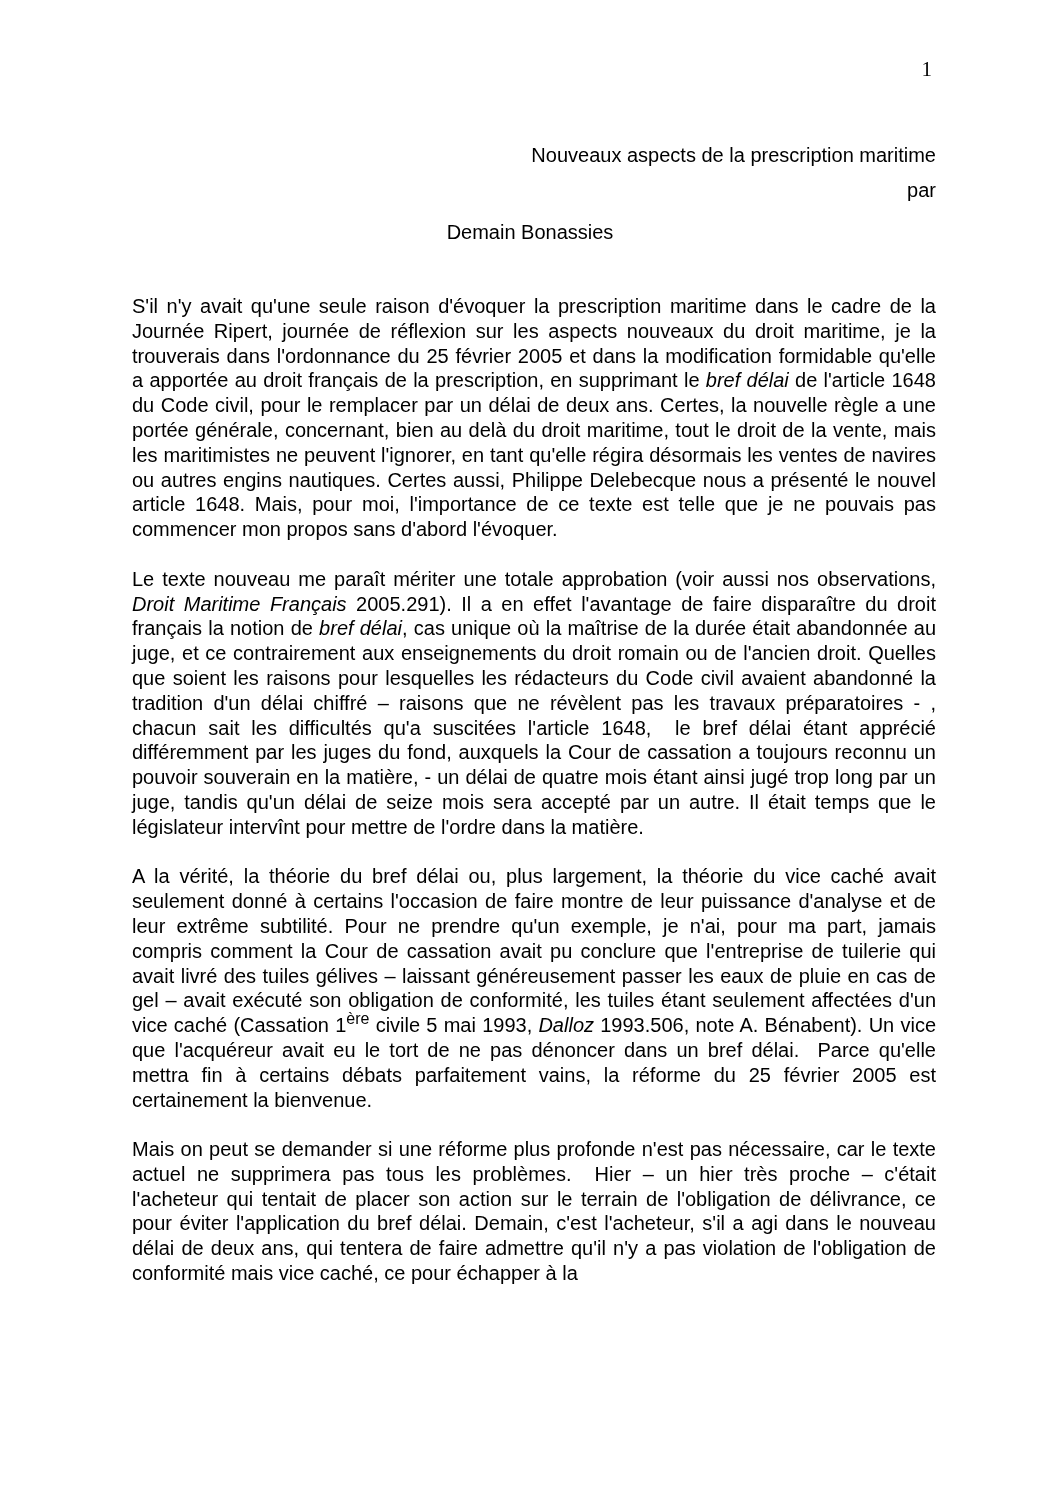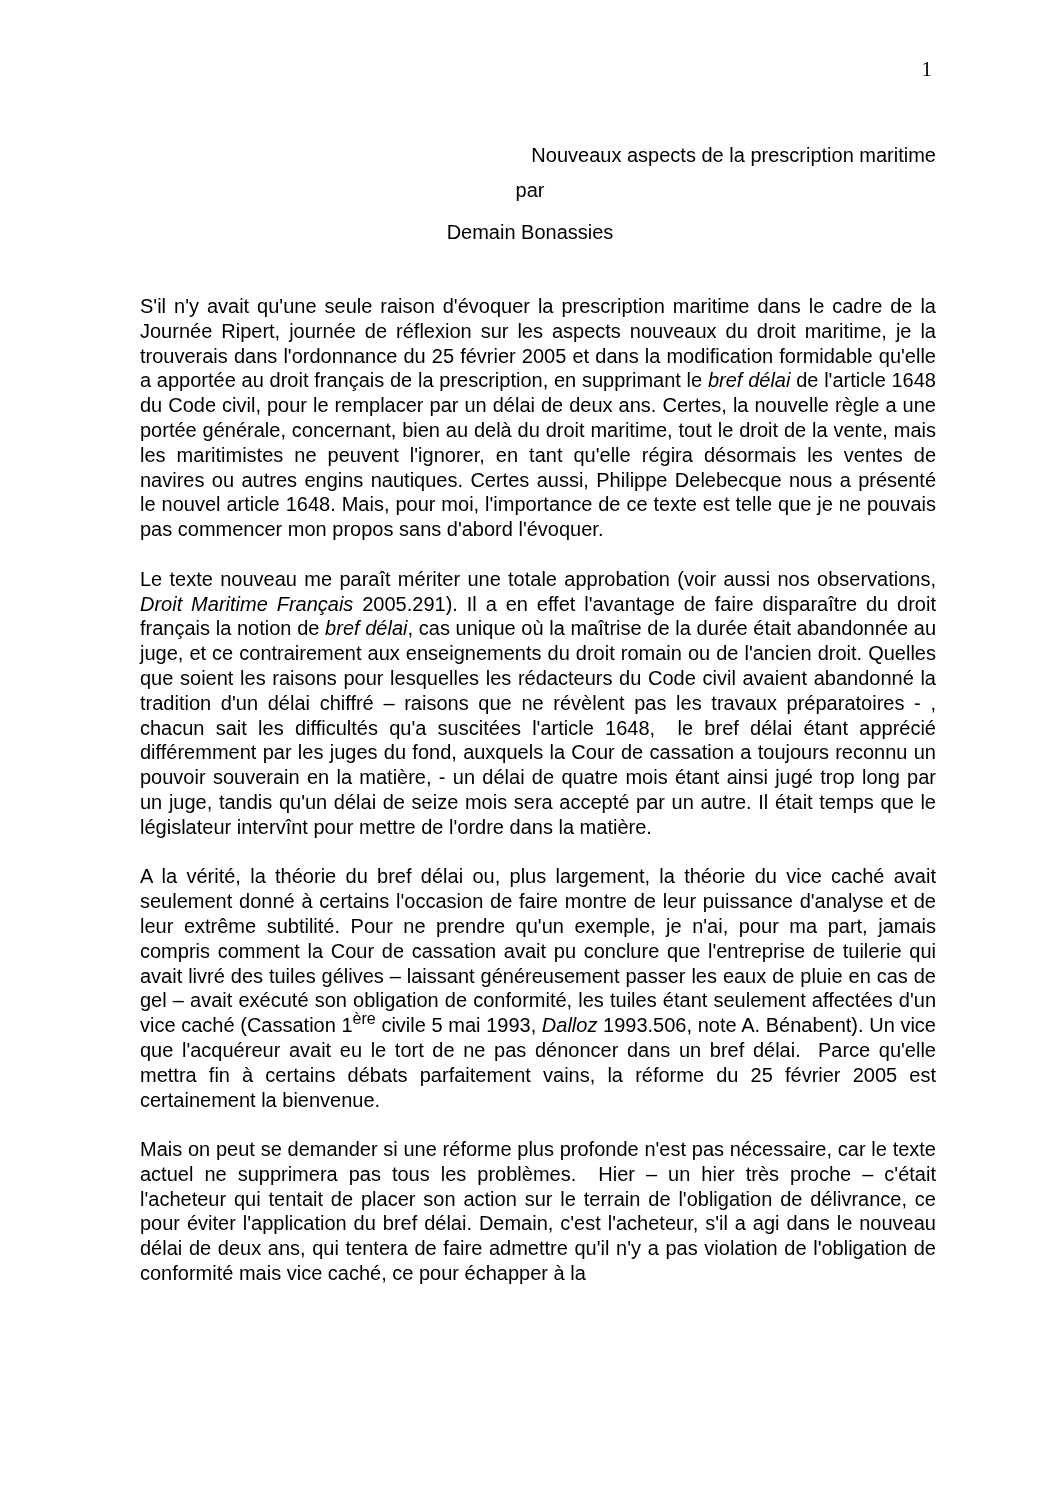--- a/index.html
+++ b/index.html
@@ -39,37 +39,37 @@
     font-size: 20px;
     line-height: 24.8px;
     white-space: nowrap;
     margin-top: 20px;
   }
   .doc-byline {
     position: absolute;
     top: 178px;
     left: 0;
     right: 0;
-    text-align: center;
+    text-align: right;
     font-size: 20px;
     line-height: 24.8px;
   }
   .doc-author {
     position: absolute;
     top: 220px;
     left: 0;
     right: 0;
     text-align: center;
     font-size: 20px;
     line-height: 24.8px;
   }
   .doc-body {
     position: absolute;
     top: 294px;
-    left: 16px;
+    left: 8px;
     right: 0;
     font-size: 20px;
     line-height: 24.8px;
   }
   .para {
     margin: 0 0 24.8px 0;
     text-align: justify;
     text-align-last: left;
     white-space: pre-wrap;
   }

